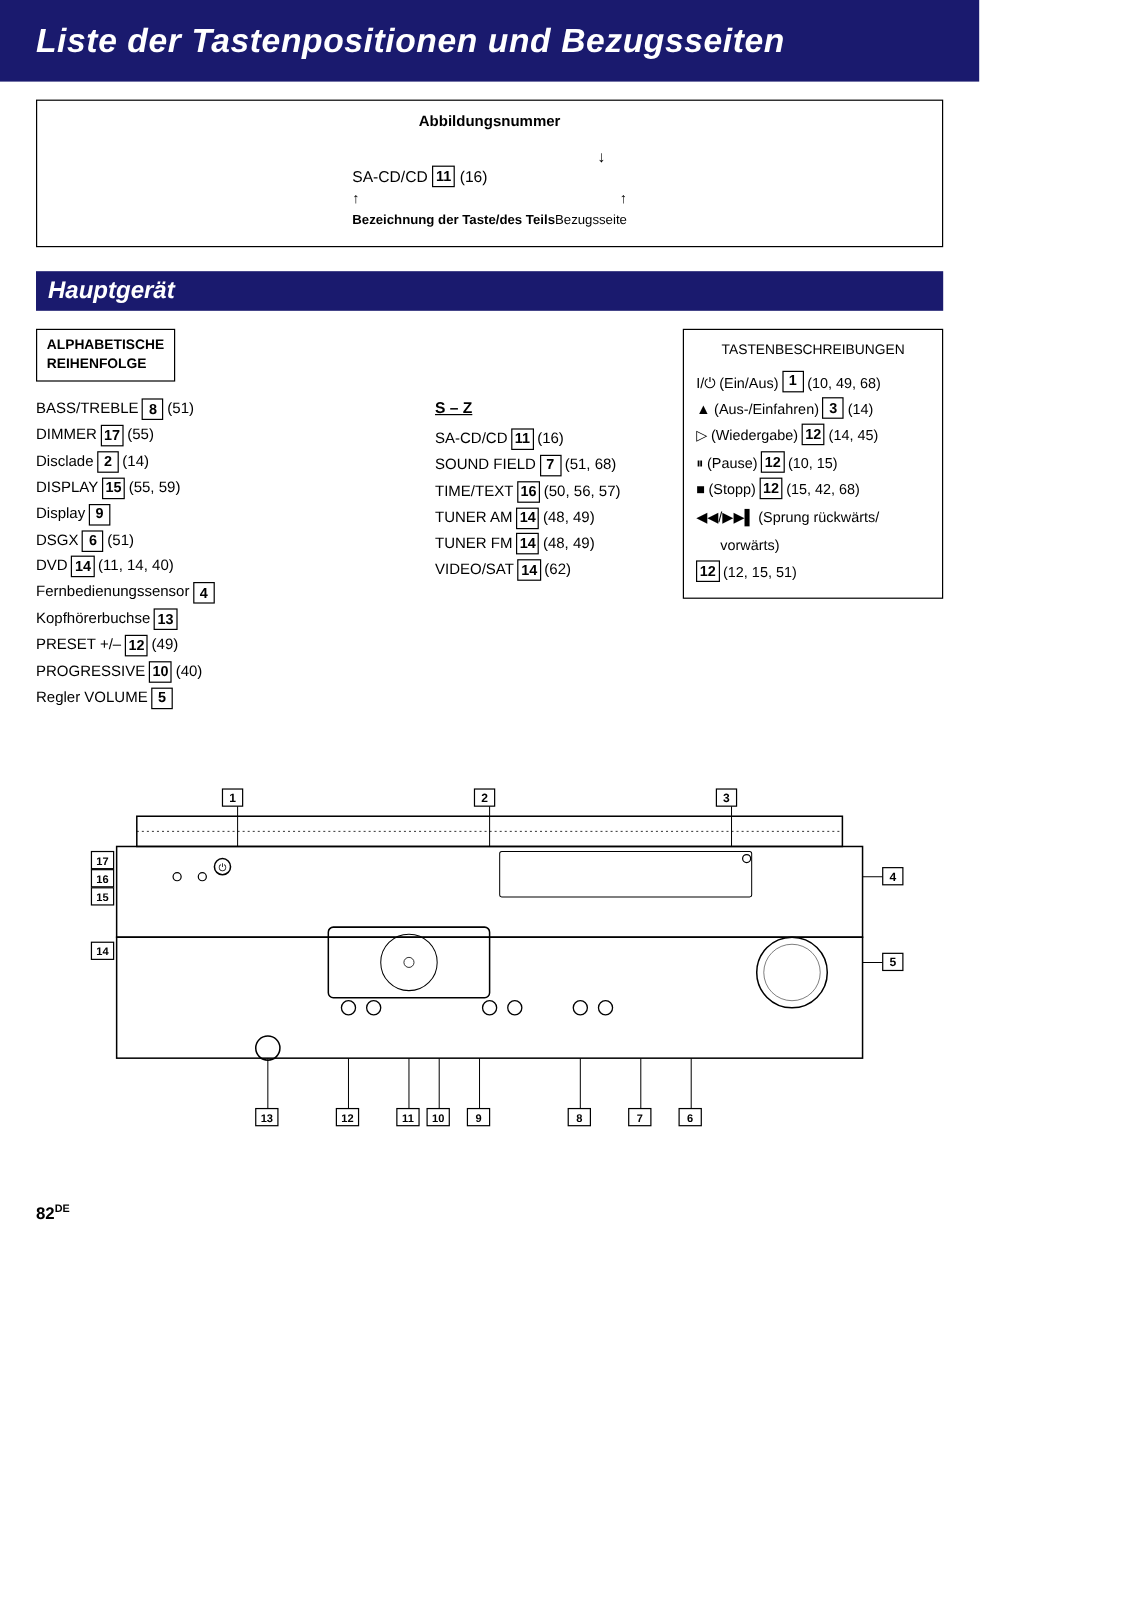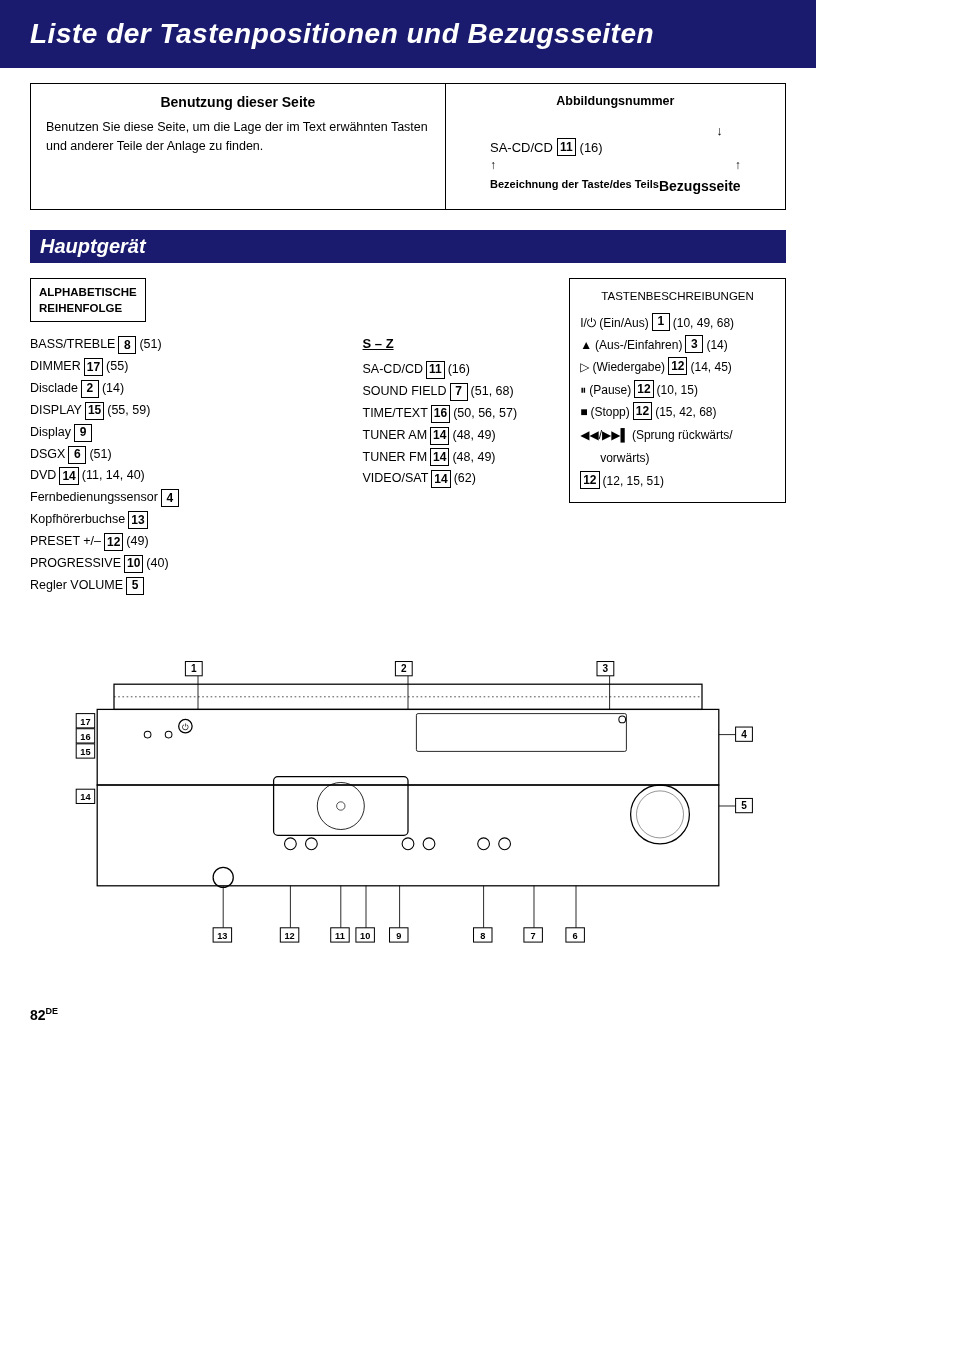--- a/index.html
+++ b/index.html
@@ -104,22 +104,22 @@
       margin-top: 6px;
       font-size: 11px;
     }
 
     .bezeichnung-label {
       font-size: 11px;
       font-weight: bold;
     }
 
     .bezugsseite-label {
-      font-size: 14px;
-      font-weight: bold;
+      font-size: 11px;
+      font-weight: normal;
     }
 
     
     .hauptgerat-title-bar {
       background: #1a1a6e;
       color: #fff;
       padding: 5px 10px;
       font-size: 20px;
       font-weight: 900;
       font-style: italic;
@@ -224,24 +224,20 @@
 
 <div class="page-container">
 
   <div class="title-bar">
     <h1>Liste der Tastenpositionen und Bezugsseiten</h1>
   </div>
 
   <div class="main-content">
 
     <div class="top-section">
-      <div class="benutzung-box">
-        <div class="benutzung-title">Benutzung dieser Seite</div>
-        <div class="benutzung-text">Benutzen Sie diese Seite, um die Lage der im Text erwähnten Tasten und anderer Teile der Anlage zu finden.</div>
-      </div>
       <div class="abbildung-box">
         <div class="abbildung-title">Abbildungsnummer</div>
         <div class="sacd-example">
           
           <div style="text-align:right; font-size:13px; padding-right:18px;">↓</div>
           <div class="sacd-line">
             <span>SA-CD/CD</span>
             <span class="num-box">11</span>
             <span>(16)</span>
           </div>

